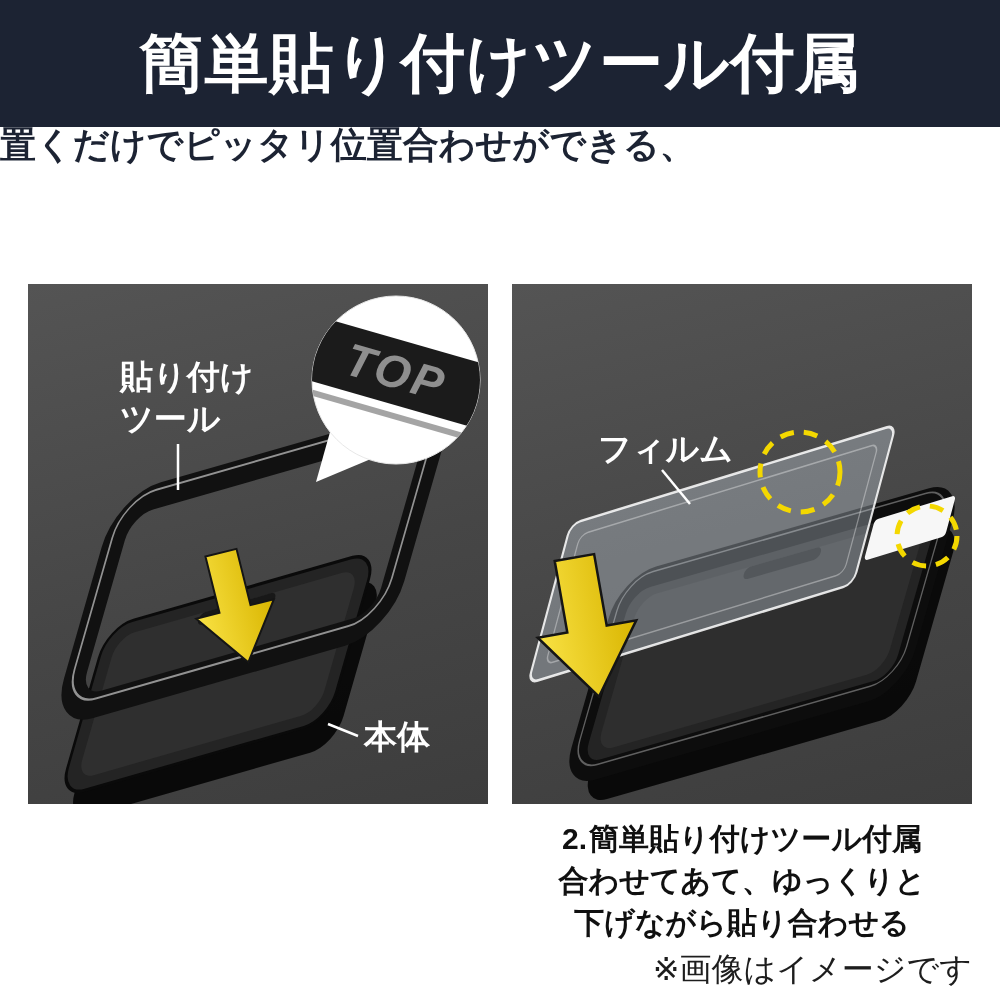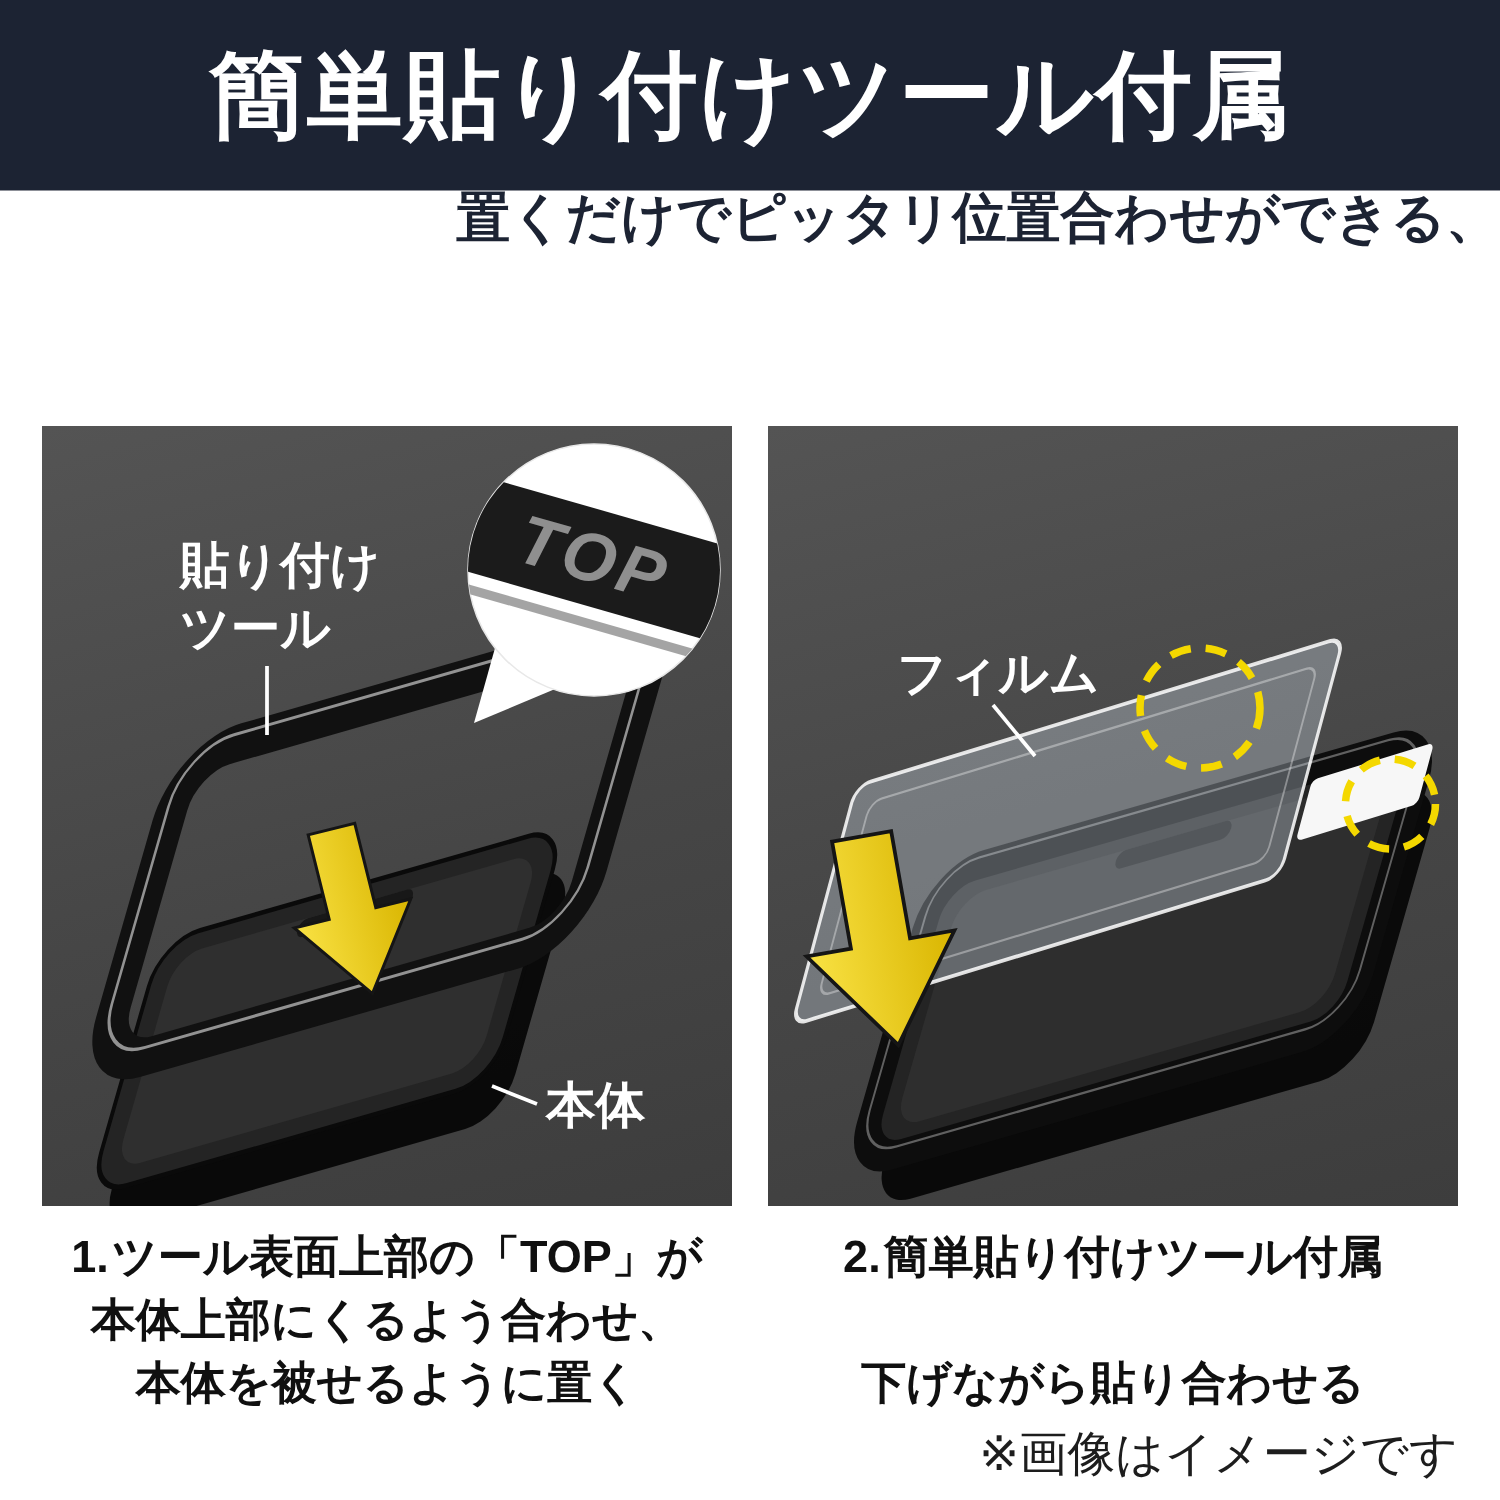--- a/index.html
+++ b/index.html
@@ -6,21 +6,21 @@
   .page{
     position:relative;width:1000px;height:1000px;background:#ffffff;overflow:hidden;
     font-family:"Liberation Sans","DejaVu Sans",sans-serif;
   }
   .band{
     position:absolute;top:0;left:0;width:100%;height:127px;background:#1c2333;
     display:flex;align-items:center;justify-content:center;font-family:Liberation Serif, serif;
   }
   .band h1{margin:0;font-size:64px;font-weight:900;color:#ffffff;letter-spacing:1px;}
   .subtitle{
-    position:absolute;top:118px;left:0;width:100%;margin:0;text-align:right;
+    position:absolute;top:118px;left:0;width:100%;margin:0;text-align:left;
     font-size:36px;font-weight:600;color:#1c2333;line-height:1.5;
   }
   .panels{position:absolute;top:284px;left:28px;display:flex;gap:24px;}
   .col{width:460px;}
   .panel{
     width:460px;height:520px;position:relative;overflow:hidden;
     background:linear-gradient(165deg,#545454 0%,#464646 55%,#3d3d3d 100%);
   }
   svg.illu{position:absolute;left:0;top:0;width:100%;height:100%;display:block;}
   svg text{font-family:"Liberation Sans","DejaVu Sans",sans-serif;}
@@ -95,25 +95,20 @@
               <g transform="rotate(16 368 88)">
                 <rect x="260" y="56" width="220" height="64" fill="#1b1b1b"></rect>
                 <rect x="260" y="128" width="220" height="6" fill="#8d8d8d" opacity="0.8"></rect>
               </g>
             </g>
             <text x="368" y="104" transform="rotate(16 368 88)" text-anchor="middle" class="top-text">TOP</text>
           </g>
         </svg>
       </div>
 
-      <p class="instruction">
-        <span class="step-no">1.</span><span>ツール表面上部の「TOP」が</span><br>
-        <span>本体上部にくるよう合わせ、</span><br>
-        <span>本体を被せるように置く</span>
-      </p>
     </section>
 
     <section class="col">
       <div class="panel">
         <svg class="illu" viewBox="0 0 460 520">
           <defs>
             <linearGradient id="goldB" x1="0" y1="0" x2="1" y2="0">
               <stop offset="0" stop-color="#f9e244"></stop>
                 <stop offset="1" stop-color="#d9b500"></stop>
             </linearGradient>
@@ -141,21 +136,21 @@
           <line x1="150" y1="186" x2="178" y2="220" stroke="#ffffff" stroke-width="2.5"></line>
 
           <g transform="translate(75,345) rotate(-10) scale(1.25)">
             <path d="M -16 -58 L 16 -58 L 16 0 L 40 0 L 0 55 L -40 0 L -16 0 Z" fill="url(#goldB)" stroke="#151515" stroke-width="2"></path>
           </g>
         </svg>
       </div>
 
       <p class="instruction">
         <span class="step-no">2.</span><span>簡単貼り付けツール付属</span><br>
-        <br>
+        <span>合わせてあて、ゆっくりと</span><br>
         <span>下げながら貼り合わせる</span>
       </p>
     </section>
 
   </div>
 
   <p class="disclaimer">※画像はイメージです</p>
 
 </div>
 

